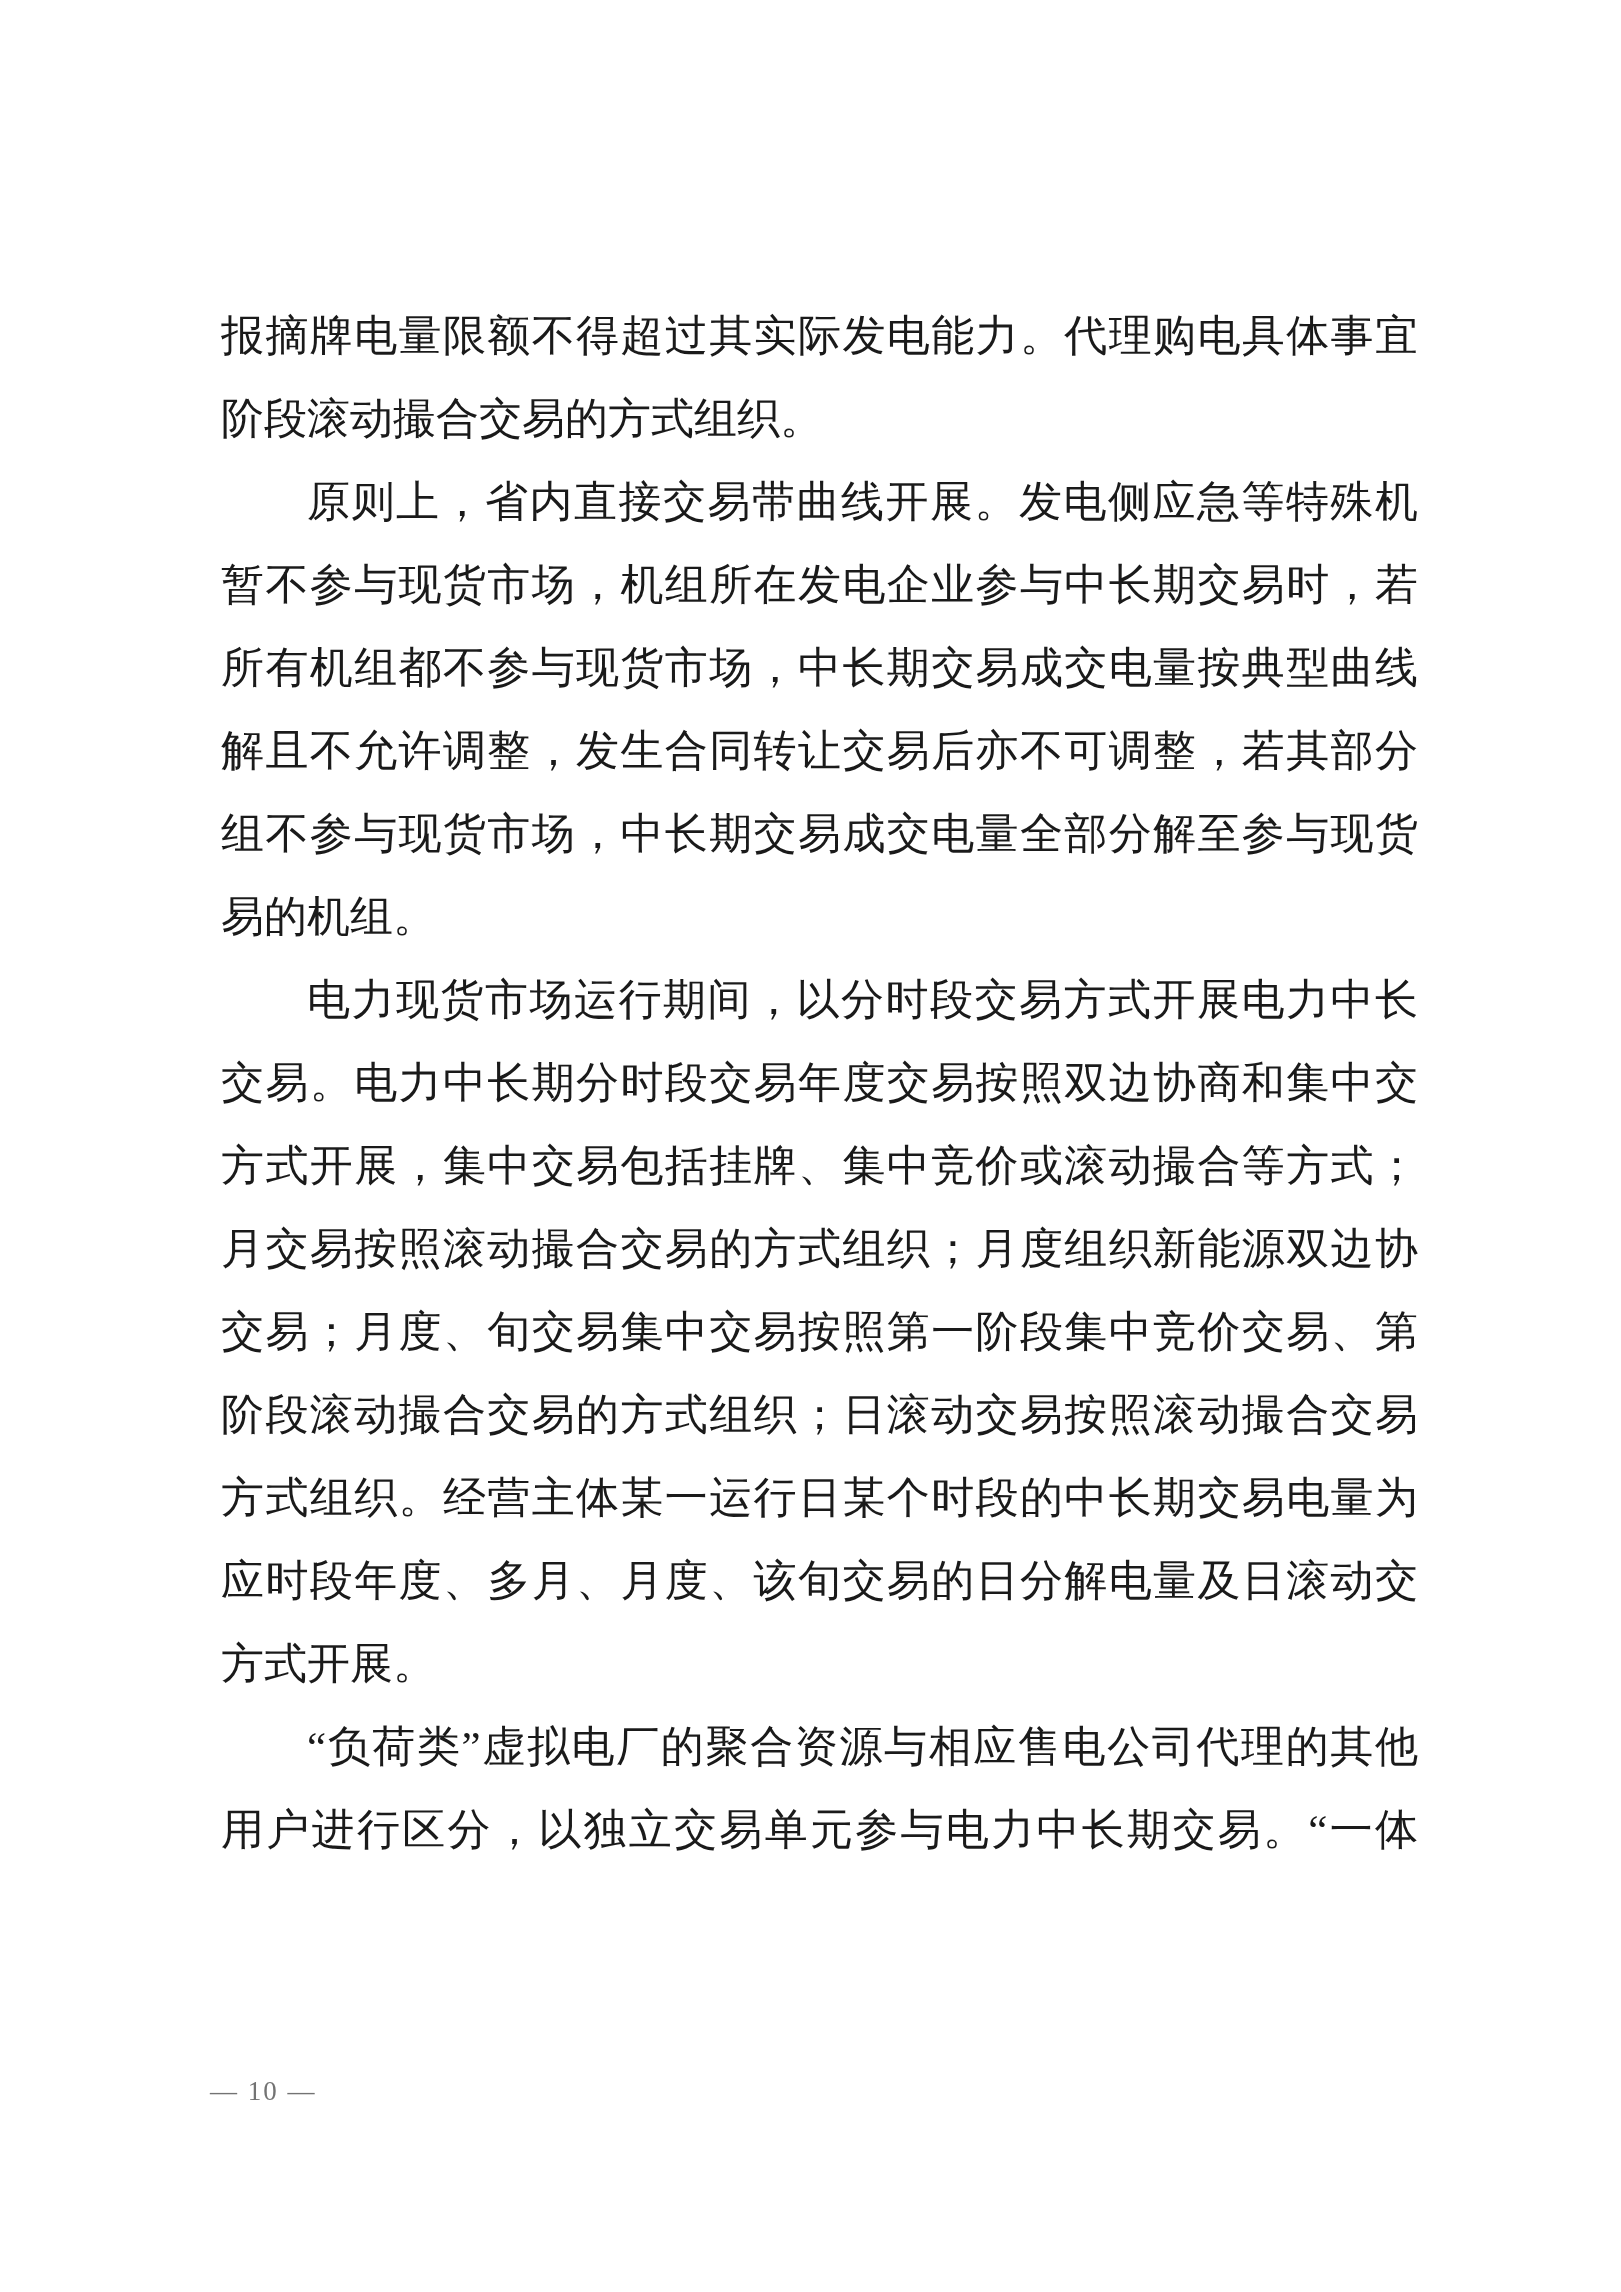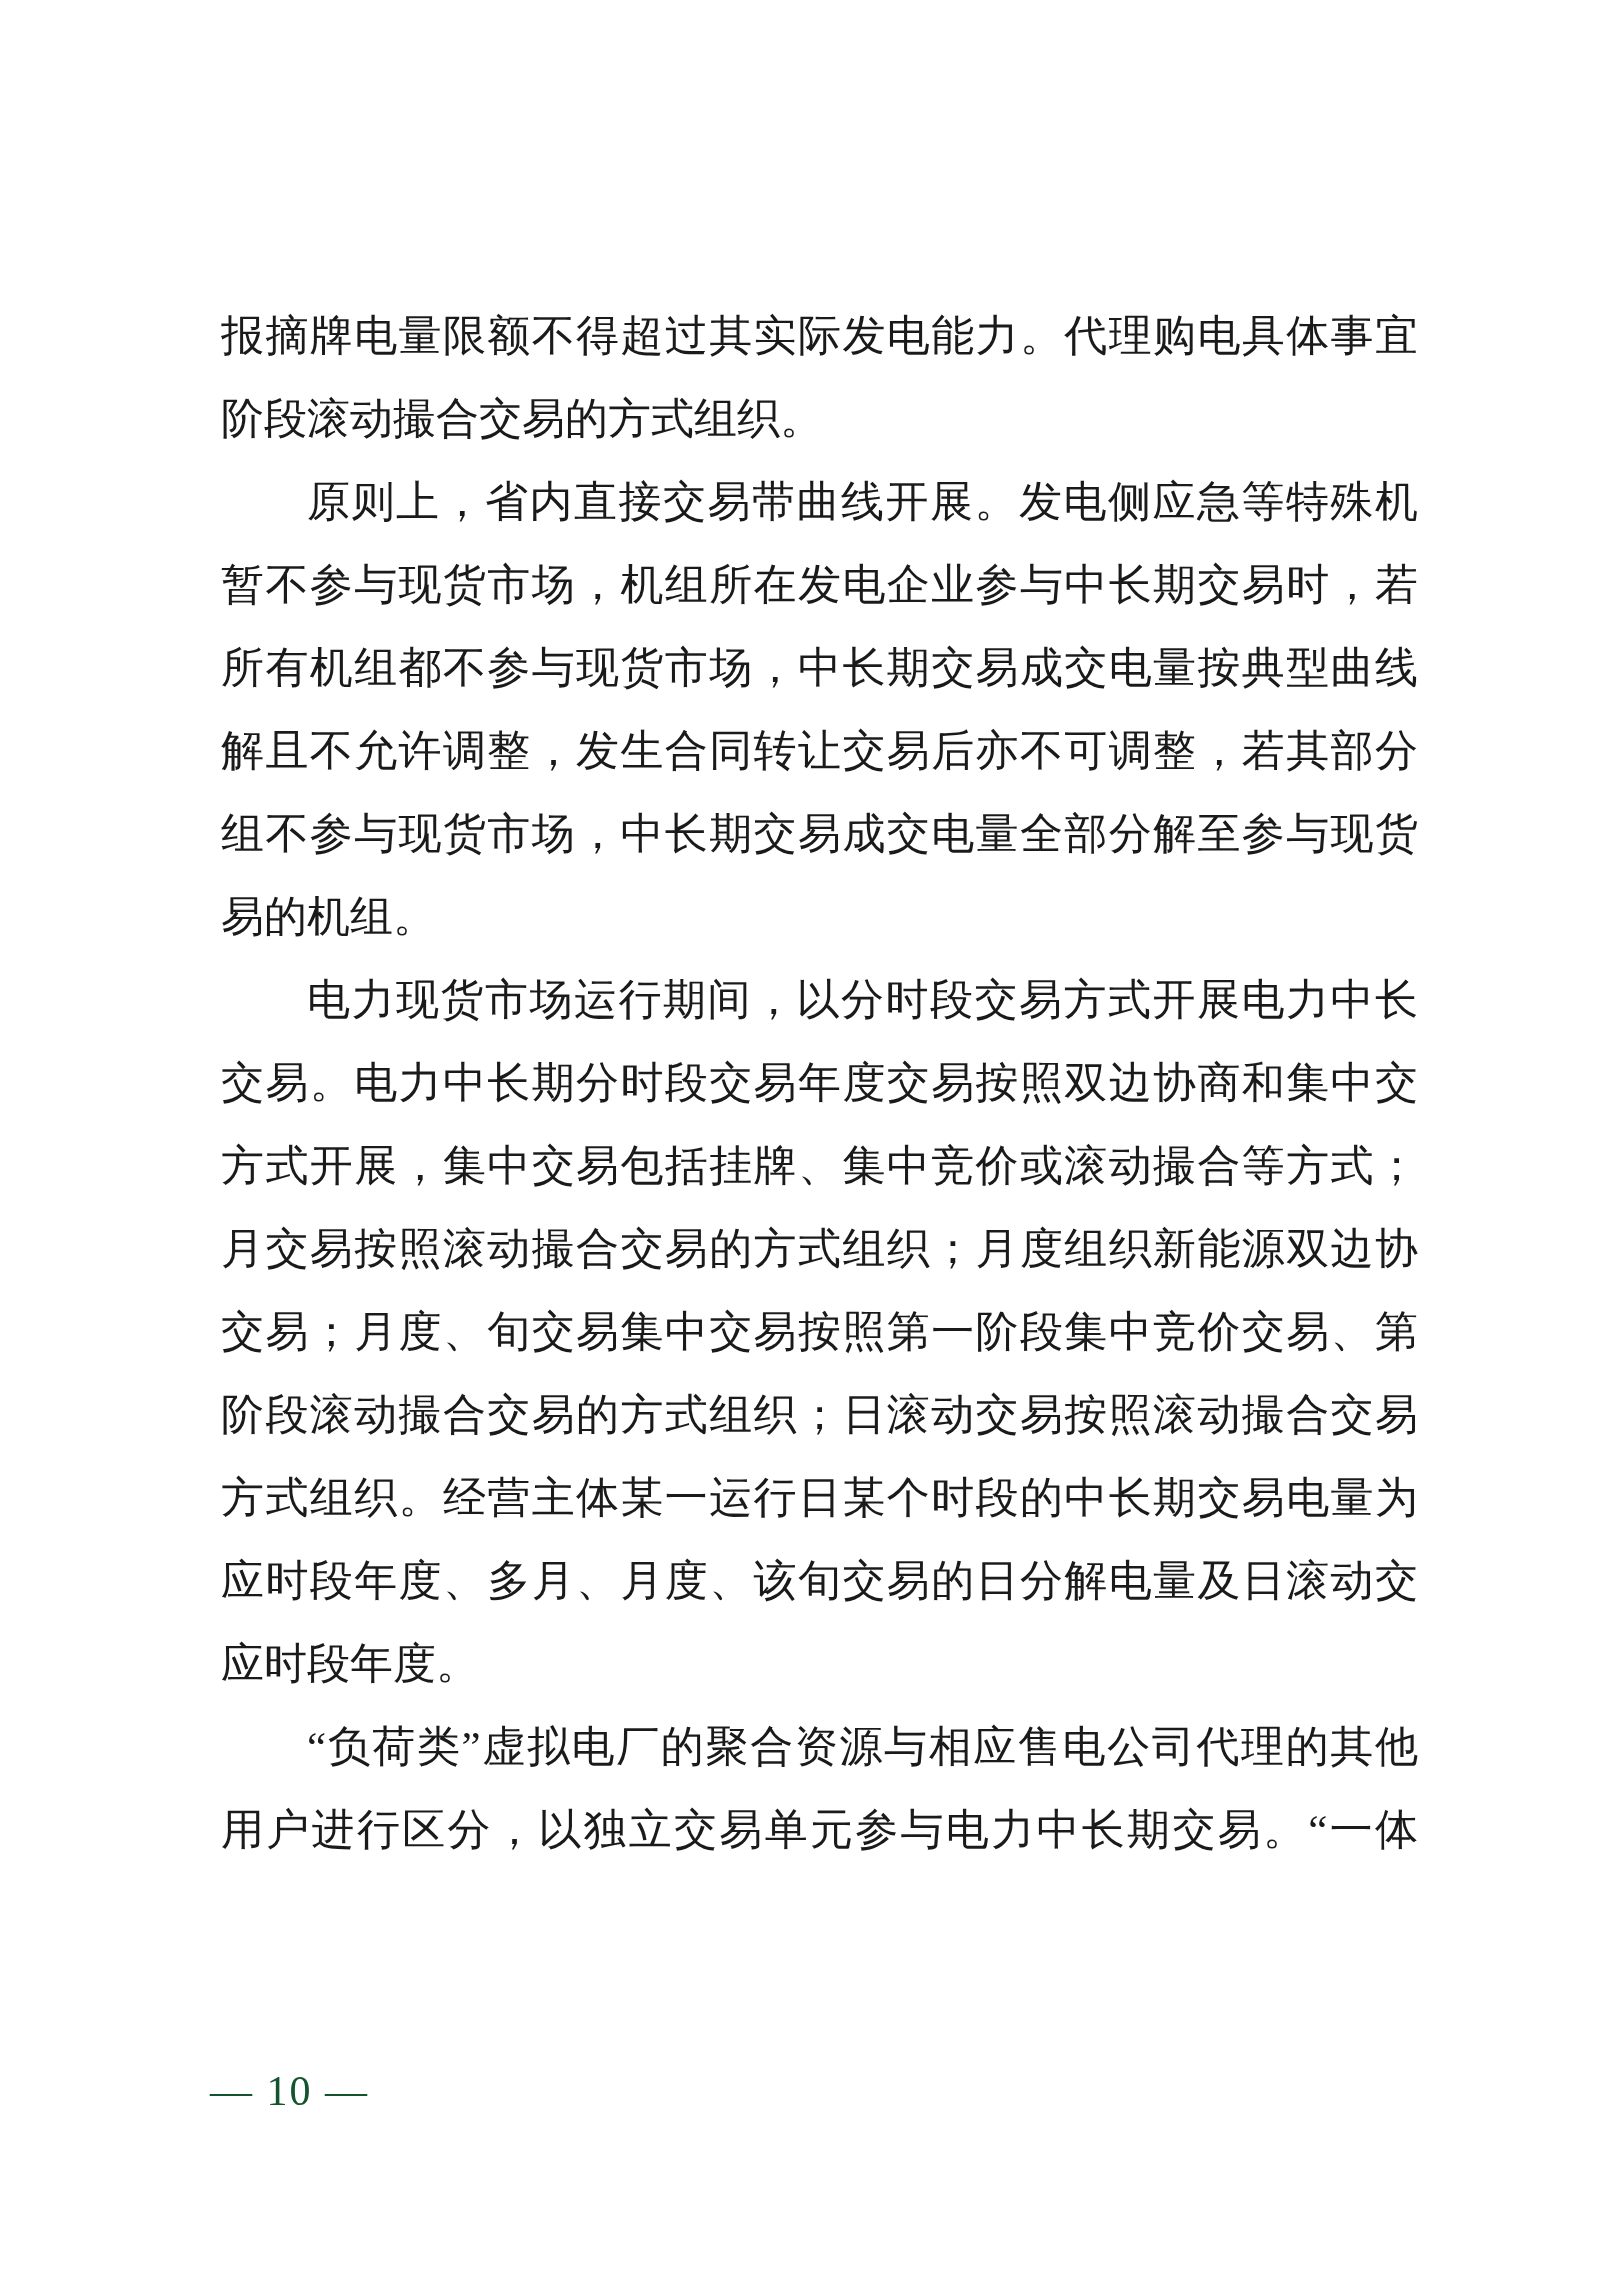--- a/index.html
+++ b/index.html
@@ -37,22 +37,22 @@
   }
   .indent {
     padding-left: 86px;
   }
   .page-number {
     position: absolute;
     left: 210px;
     top: 2064px;
     height: 55px;
     line-height: 55px;
-    font-size: 42px;
-    color: #14532d;
+    font-size: 27px;
+    color: #737373;
     letter-spacing: 2px;
   }
 </style>
 </head>
 <body>
 
 <div class="page">
   <div class="text-block">
     <div class="line just">报摘牌电量限额不得超过其实际发电能力。代理购电具体事宜按</div>
     <div class="line">阶段滚动撮合交易的方式组织。</div>
@@ -63,21 +63,21 @@
     <div class="line just">组不参与现货市场，中长期交易成交电量全部分解至参与现货交</div>
     <div class="line">易的机组。</div>
     <div class="line just indent">电力现货市场运行期间，以分时段交易方式开展电力中长期</div>
     <div class="line just">交易。电力中长期分时段交易年度交易按照双边协商和集中交易</div>
     <div class="line just">方式开展，集中交易包括挂牌、集中竞价或滚动撮合等方式；多</div>
     <div class="line just">月交易按照滚动撮合交易的方式组织；月度组织新能源双边协商</div>
     <div class="line just">交易；月度、旬交易集中交易按照第一阶段集中竞价交易、第二</div>
     <div class="line just">阶段滚动撮合交易的方式组织；日滚动交易按照滚动撮合交易的</div>
     <div class="line just">方式组织。经营主体某一运行日某个时段的中长期交易电量为相</div>
     <div class="line just">应时段年度、多月、月度、该旬交易的日分解电量及日滚动交易</div>
-    <div class="line">应时段年度。</div>
+    <div class="line">方式开展。</div>
     <div class="line just indent">“负荷类”虚拟电厂的聚合资源与相应售电公司代理的其他</div>
     <div class="line just">用户进行区分，以独立交易单元参与电力中长期交易。“一体化”</div>
     <div class="line just indent">
       
     </div>
   </div>
   <div class="page-number">— 10 —</div>
 </div>
 
 

